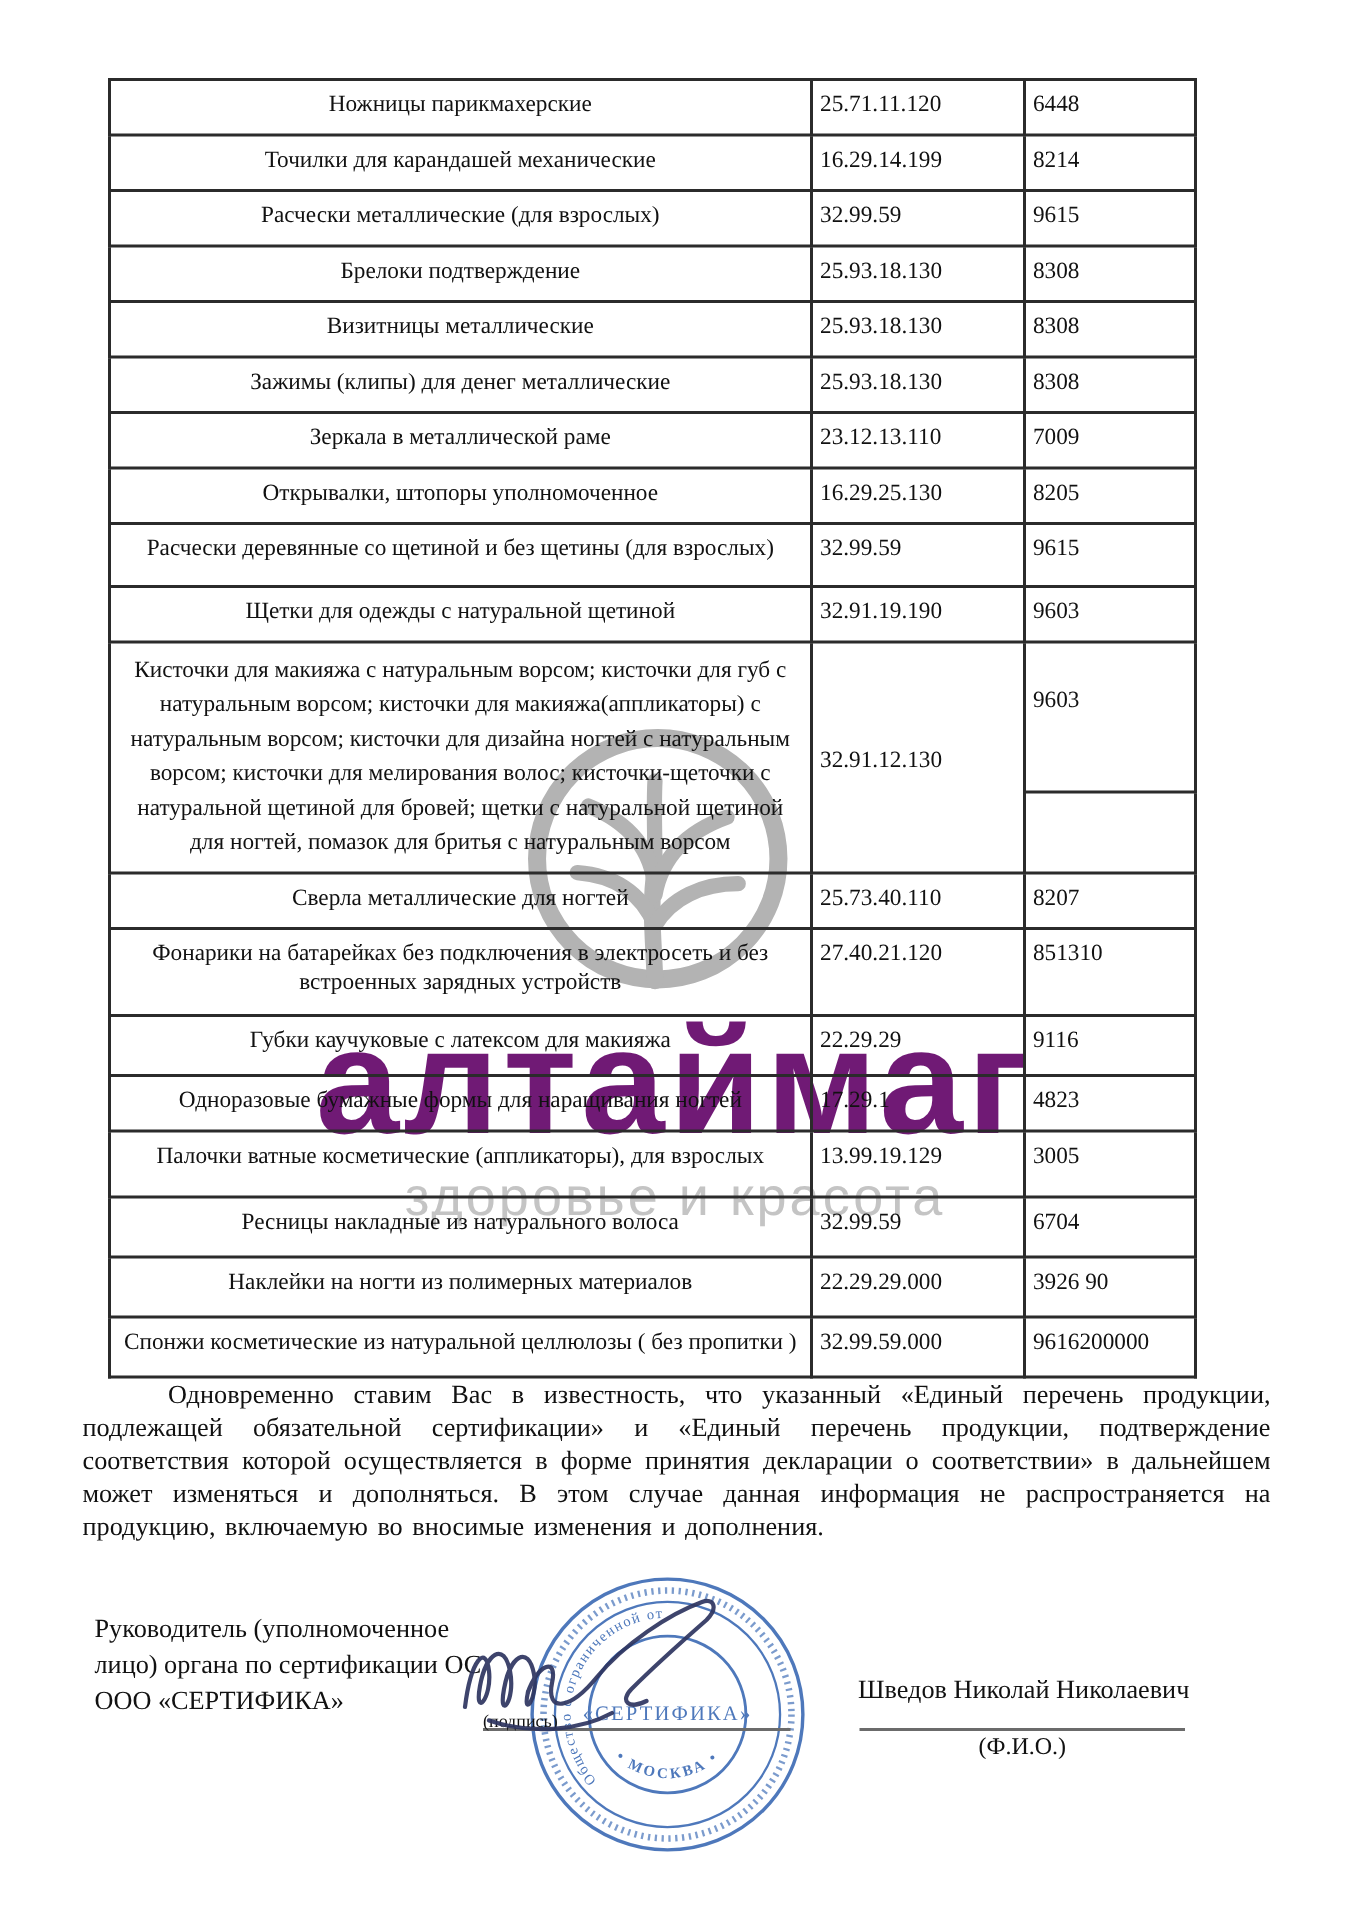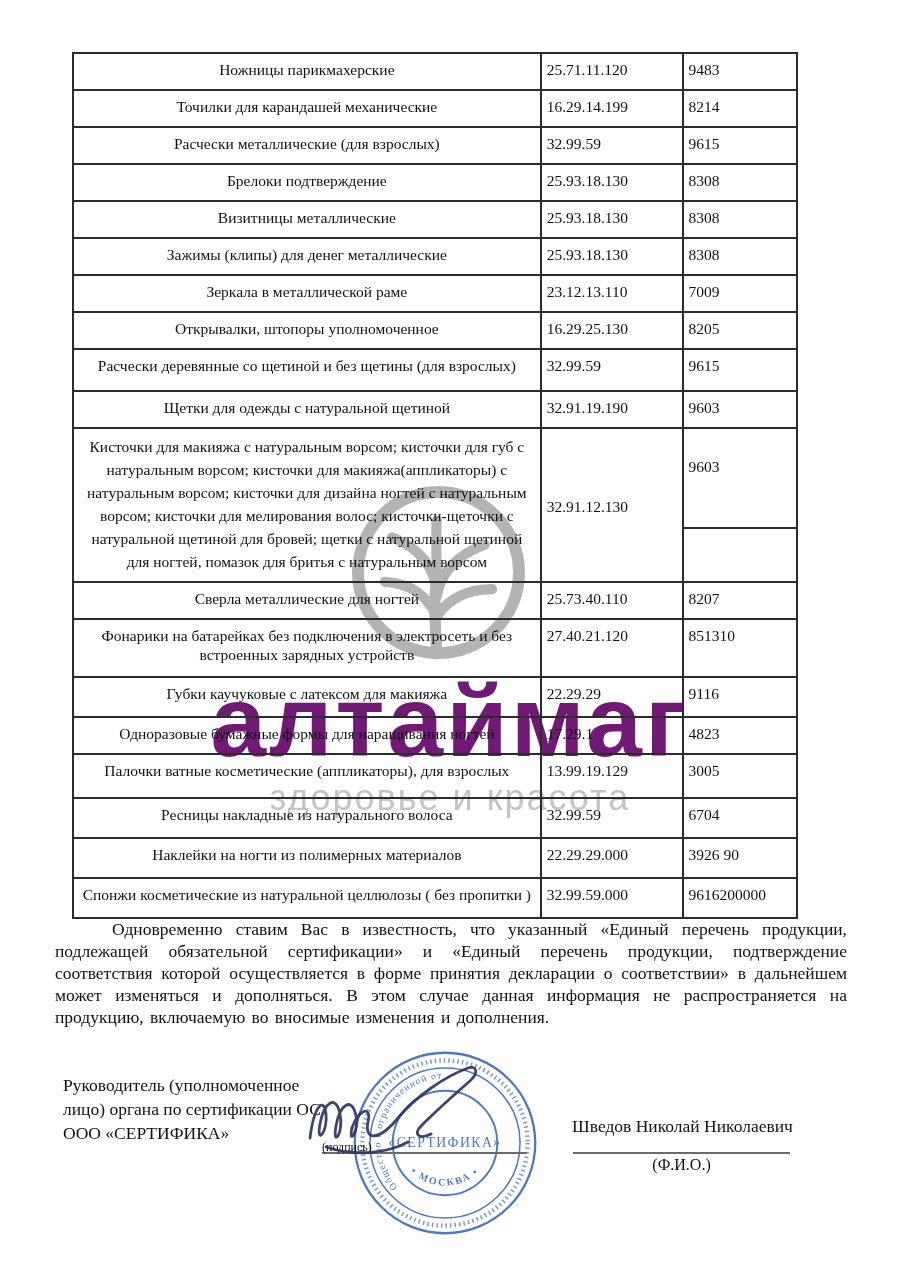--- a/index.html
+++ b/index.html
@@ -79,21 +79,21 @@
   <table class="products">
     <colgroup>
         <col style="width:64.6%">
         <col style="width:19.6%">
         <col style="width:15.8%">
       </colgroup>
     <tbody>
         <tr>
           <td class="cell-name">Ножницы парикмахерские</td>
           <td class="cell-okpd">25.71.11.120</td>
-          <td class="cell-tnved">9483</td>
+          <td class="cell-tnved">6448</td>
         </tr>
         <tr>
           <td class="cell-name">Точилки для карандашей механические</td>
           <td class="cell-okpd">16.29.14.199</td>
           <td class="cell-tnved">8214</td>
         </tr>
         <tr>
           <td class="cell-name">Расчески металлические (для взрослых)</td>
           <td class="cell-okpd">32.99.59</td>
           <td class="cell-tnved">9615</td>

